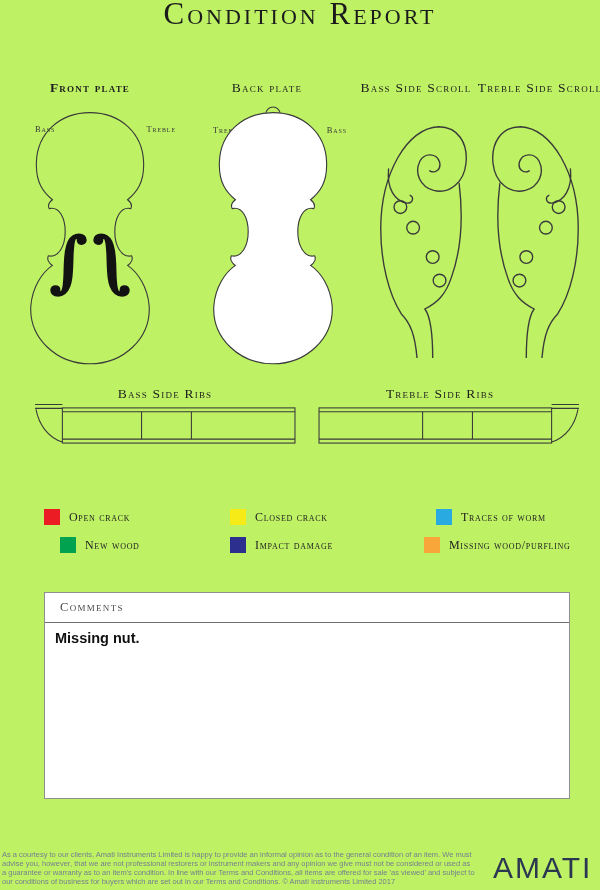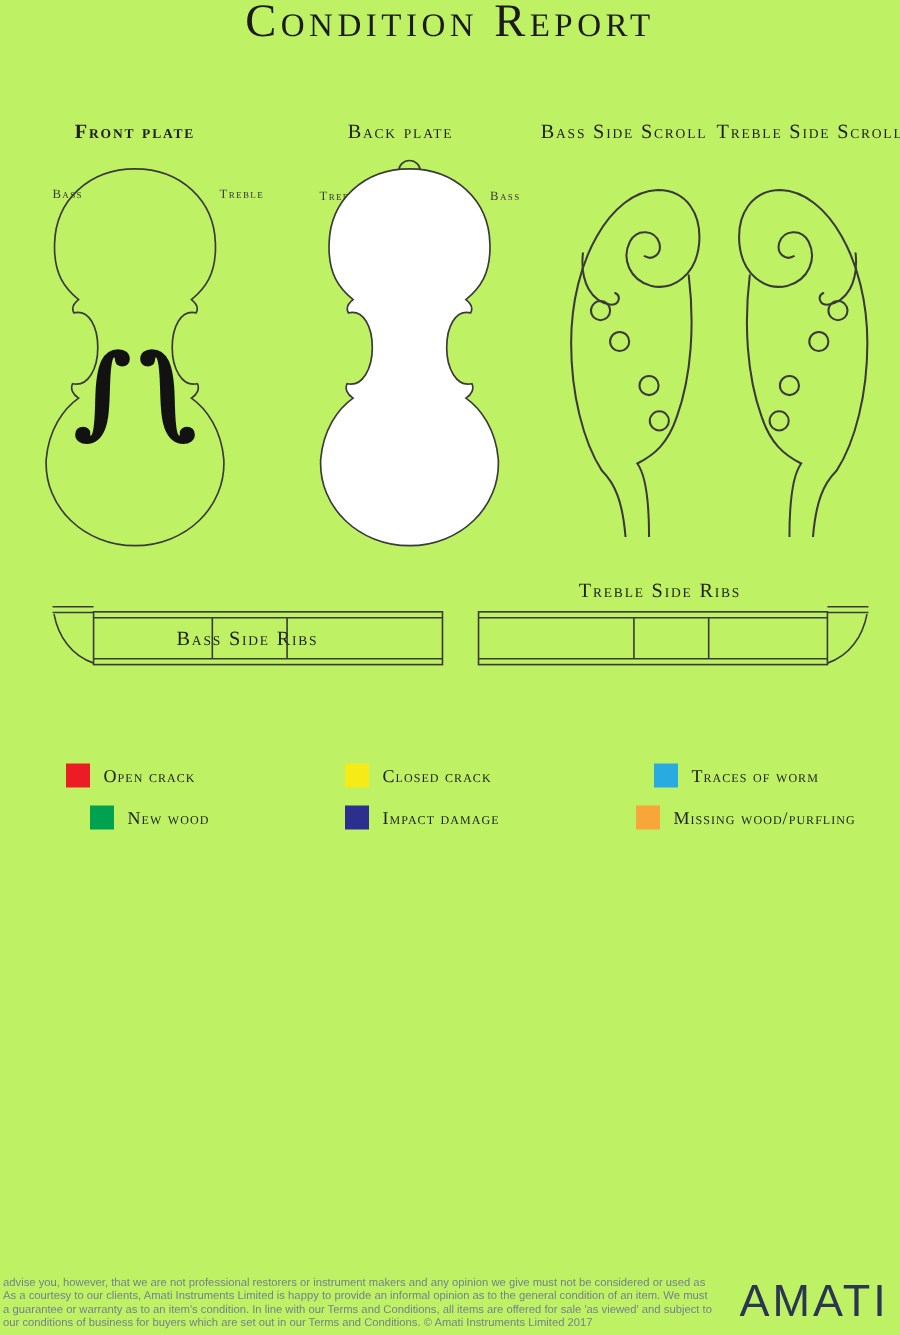--- a/index.html
+++ b/index.html
@@ -12,21 +12,21 @@
     font-size:31px; font-variant:small-caps; letter-spacing:3px; color:#1b1b1b;
   }
   .section-header {
     position:absolute; transform:translateX(-50%); white-space:nowrap;
     font-size:13.5px; font-variant:small-caps; letter-spacing:1.2px; color:#1e1e1e;
   }
   #hdr-front  { left:90px;  top:80px;font-weight:bold; }
   #hdr-back   { left:267px; top:80px; }
   #hdr-bscroll{ left:416px; top:80px; }
   #hdr-tscroll{ left:540px; top:80px; }
-  #hdr-bribs  { left:165px; top:386px;margin-top:32px; }
+  #hdr-bribs  { left:165px; top:386px; }
   #hdr-tribs  { left:440px; top:386px; }
 
   .plate-wrap { position:absolute; width:172px; height:270px; }
   #front-wrap { left:8px;   top:106px; }
   #back-wrap  { left:187px; top:106px; }
   .plate-svg { position:absolute; top:0; width:160px; height:266px; }
   #front-svg { left:2px; }
   #back-svg  { left:6px; }
   .side-label {
     position:absolute; font-size:8.5px; font-variant:small-caps;
@@ -184,22 +184,26 @@
   </div>
   <div class="legend-item" id="leg-4">
     <span class="swatch" style="background: rgb(45, 47, 143);"></span>
     <span class="legend-label">Impact damage</span>
   </div>
   <div class="legend-item" id="leg-5">
     <span class="swatch" style="background: rgb(248, 166, 58);"></span>
     <span class="legend-label">Missing wood/purfling</span>
   </div>
 
+  <div class="comments-box">
+    <div class="comments-header">Comments</div>
+    <div class="comments-body">Missing nut.</div>
+  </div>
 
   <div class="footer-text">
+    <div>As a courtesy to our clients, Amati Instruments Limited is happy to provide an informal opinion as to the general condition of an item. We must</div>
     <div>advise you, however, that we are not professional restorers or instrument makers and any opinion we give must not be considered or used as</div>
-    <div>As a courtesy to our clients, Amati Instruments Limited is happy to provide an informal opinion as to the general condition of an item. We must</div>
     <div>a guarantee or warranty as to an item's condition. In line with our Terms and Conditions, all items are offered for sale 'as viewed' and subject to</div>
     <div>our conditions of business for buyers which are set out in our Terms and Conditions. © Amati Instruments Limited 2017</div>
   </div>
   <div class="logo">AMATI</div>
 
 </div>
 
 </body></html>

